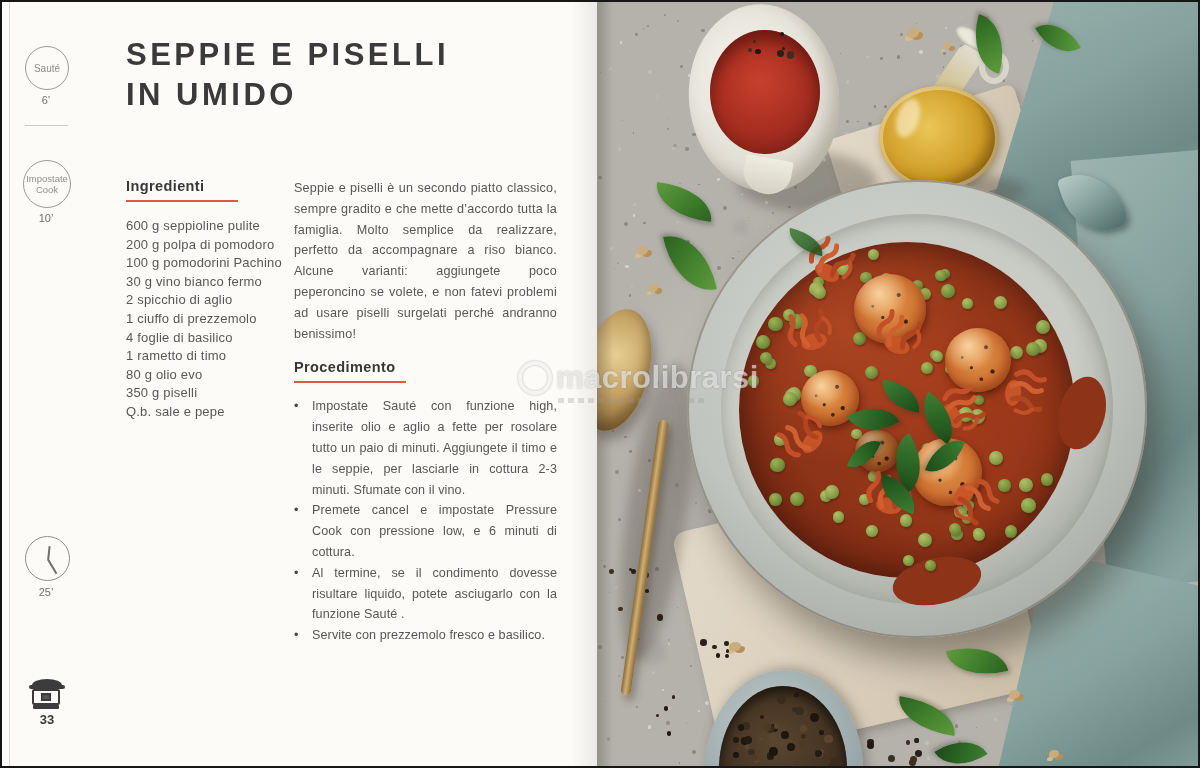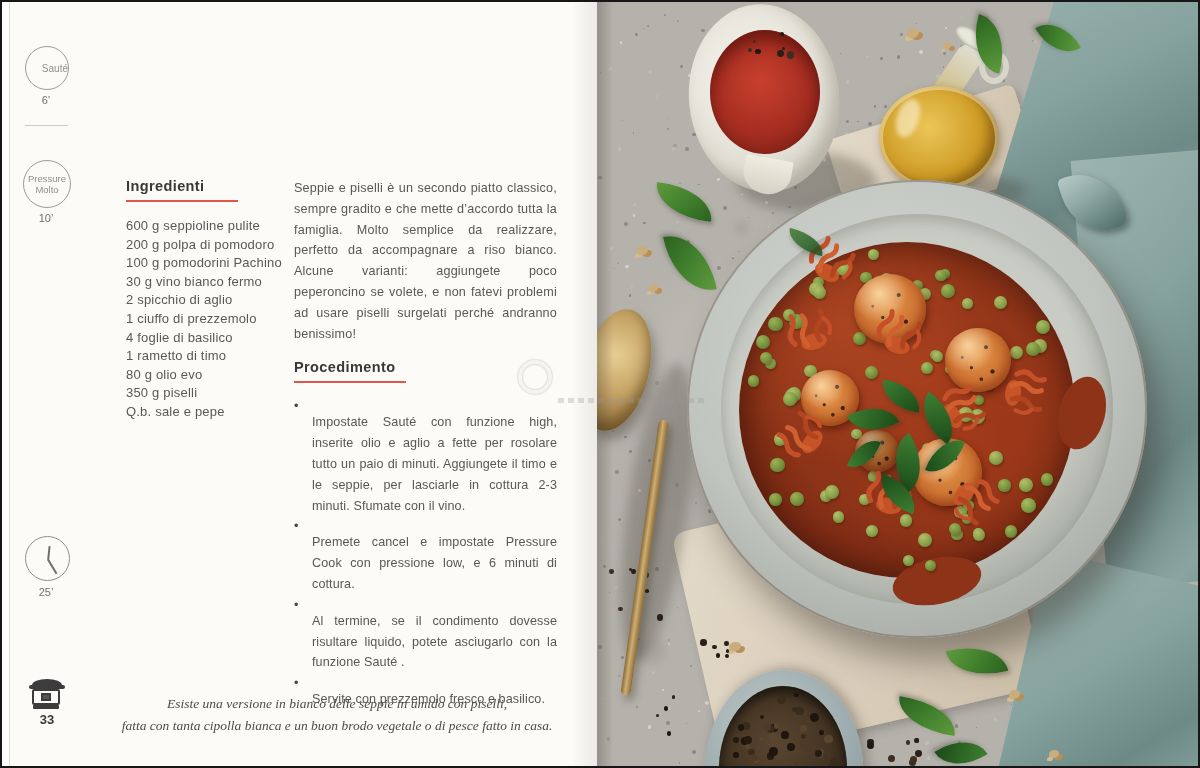--- a/index.html
+++ b/index.html
@@ -19,21 +19,21 @@
   .ing-col{position:absolute;left:124px;top:176px;width:165px;}
   .ing-list{list-style:none;margin:15px 0 0 0;padding:0;font-size:13px;line-height:18.6px;
             color:#585858;letter-spacing:.2px;}
   .main-col{position:absolute;left:292px;top:176px;width:263px;}
   .intro{margin:0;font-size:12.6px;line-height:20.8px;color:#575757;text-align:justify;letter-spacing:.2px;}
   .proc-block{margin-top:15px;}
   .steps{list-style:none;margin:13px 0 0 0;padding:0;font-size:12.6px;line-height:20.8px;color:#575757;}
   .steps li{display:flex;align-items:flex-start;}
   .steps li .bl{width:18px;flex:0 0 18px;color:#444;}
   .steps li .bl::before{content:"•";}
-  .steps li .tx{flex:1;text-align:justify;letter-spacing:.1px;margin-top:16px;}
+  .steps li .tx{flex:1;text-align:justify;letter-spacing:.1px;}
   .note{position:absolute;left:75px;top:691px;width:520px;text-align:center;
         font-family:"Liberation Serif", serif;font-style:italic;font-size:13.5px;
         line-height:22px;color:#4b4b4b;}
   
   .prog-circle{position:absolute;border:1.5px solid #9b9b99;border-radius:50%;
     display:flex;align-items:center;justify-content:center;text-align:center;
     color:#8f8f8d;background:#fcfbf8;}
   .prog-time{position:absolute;width:46px;text-align:center;font-size:11px;color:#6f6f6d;}
   .side-div{position:absolute;left:23px;width:43px;height:1px;background:#cbcbc7;}
   .clock{position:absolute;left:23px;top:534px;width:43px;height:43px;border:1.5px solid #8f8f8d;
@@ -107,45 +107,49 @@
 </style>
 </head>
 <body>
 
 <div class="stage">
 
   <div class="left-page">
     <div class="spine"></div>
     <div class="gutter-shadow"></div>
 
-    <div class="prog-circle" style="left:23px;top:44px;width:42px;height:42px;font-size:10px;justify-content:flex-end;">
+    <div class="prog-circle" style="left:23px;top:44px;width:42px;height:42px;font-size:10px;">
       <span>Sauté</span>
     </div>
     <div class="prog-time" style="left:21px;top:92px;">6’</div>
     <div class="side-div" style="top:123px;"></div>
     <div class="prog-circle" style="left:21px;top:158px;width:46px;height:46px;font-size:9.5px;line-height:11px;">
-      <span>Pressure Molto</span>
+      <span>Impostate Cook</span>
     </div>
     <div class="prog-time" style="left:21px;top:210px;">10’</div>
 
     <div class="clock">
       <div class="hand" style="width:1.5px;height:13px;transform:translate(-50%,-100%) rotate(6deg);"></div>
       <div class="hand" style="width:1.5px;height:17px;transform:translate(-50%,-100%) rotate(149deg);"></div>
     </div>
     <div class="prog-time" style="left:21px;top:584px;">25’</div>
 
     <div class="pot">
       <div class="lid"></div>
       <div class="brim"></div>
       <div class="body"></div>
       <div class="disp"></div>
       <div class="base"></div>
     </div>
     <div class="pgnum">33</div>
 
+    <h1 class="title" style="margin:0;">
+      <span style="display:block;">SEPPIE E PISELLI</span>
+      <span style="display:block;">IN UMIDO</span>
+    </h1>
 
     <div class="ing-col">
       <div class="sec-head">Ingredienti</div>
       <div class="red-rule" style="background: rgb(224, 86, 76);"></div>
       <ul class="ing-list">
 
       <li>600 g seppioline pulite</li>
           <li>200 g polpa di pomodoro</li>
           <li>100 g pomodorini Pachino</li>
           <li>30 g vino bianco fermo</li>
@@ -183,24 +187,20 @@
             </li>
 
             <li>
               <span class="bl"></span>
               <span class="tx">Servite con prezzemolo fresco e basilico.</span>
             </li>
           </ul>
       </div>
     </div>
 
-    <div class="note">
-      <span style="display:block;">Esiste una versione in bianco delle seppie in umido con piselli,</span>
-      <span style="display:block;">fatta con tanta cipolla bianca e un buon brodo vegetale o di pesce fatto in casa.</span>
-    </div>
   </div>
 
   <div class="photo">
     <div id="speckles" class="abs" style="left:0;top:0;width:601px;height:764px;z-index:0;">
         <div style="position: absolute; left: 361.263px; top: 342.494px; width: 3.69838px; height: 3.69838px; border-radius: 50%; background: rgba(200, 197, 189, 0.6); z-index: 0;"></div>
         <div style="position: absolute; left: 105.063px; top: 402.317px; width: 1.72898px; height: 1.72898px; border-radius: 50%; background: rgba(228, 225, 217, 0.7); z-index: 0;"></div>
         <div style="position: absolute; left: 520.15px; top: 360.85px; width: 1.64974px; height: 1.64974px; border-radius: 50%; background: rgba(70, 66, 60, 0.35); z-index: 0;"></div>
         <div style="position: absolute; left: 448.188px; top: 234.549px; width: 1.47066px; height: 1.47066px; border-radius: 50%; background: rgba(228, 225, 217, 0.7); z-index: 0;"></div>
         <div style="position: absolute; left: 412.654px; top: 466.514px; width: 0.813066px; height: 0.813066px; border-radius: 50%; background: rgba(88, 84, 78, 0.45); z-index: 0;"></div>
         <div style="position: absolute; left: 503.24px; top: 39.1239px; width: 2.8139px; height: 2.8139px; border-radius: 50%; background: rgba(105, 101, 93, 0.5); z-index: 0;"></div>
@@ -1058,16 +1058,17 @@
         <div style="position: absolute; left: 151.137px; top: 46.1844px; width: 3.67673px; height: 3.67673px; border-radius: 50%; background: rgb(60, 46, 32); z-index: 9;"></div>
         <div style="position: absolute; left: 155.985px; top: 37.5885px; width: 3.42359px; height: 3.42359px; border-radius: 50%; background: rgb(60, 46, 32); z-index: 9;"></div>
         <div style="position: absolute; left: 189.504px; top: 49.4877px; width: 7.18459px; height: 7.18459px; border-radius: 50%; background: rgb(60, 46, 32); z-index: 9;"></div>
         <div style="position: absolute; left: 183.216px; top: 30.2208px; width: 4.01122px; height: 4.01122px; border-radius: 50%; background: rgb(31, 24, 18); z-index: 9;"></div>
       </div>
     <div class="photo-edge"></div>
   </div>
 
   <div class="wm">
     <div class="wm-logo"></div>
+    <div class="wm-text">macrolibrarsi</div>
   </div>
   <div class="wm-sub"></div>
 
 </div>
 
 </body></html>

